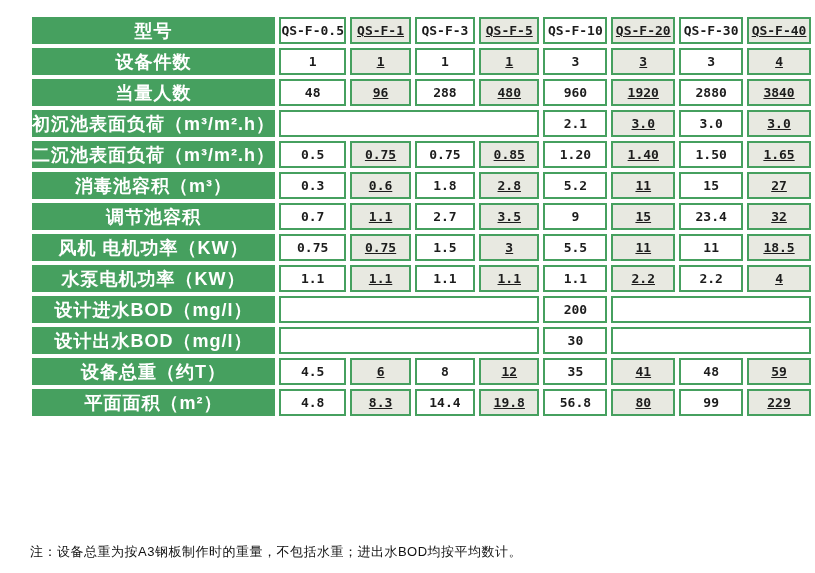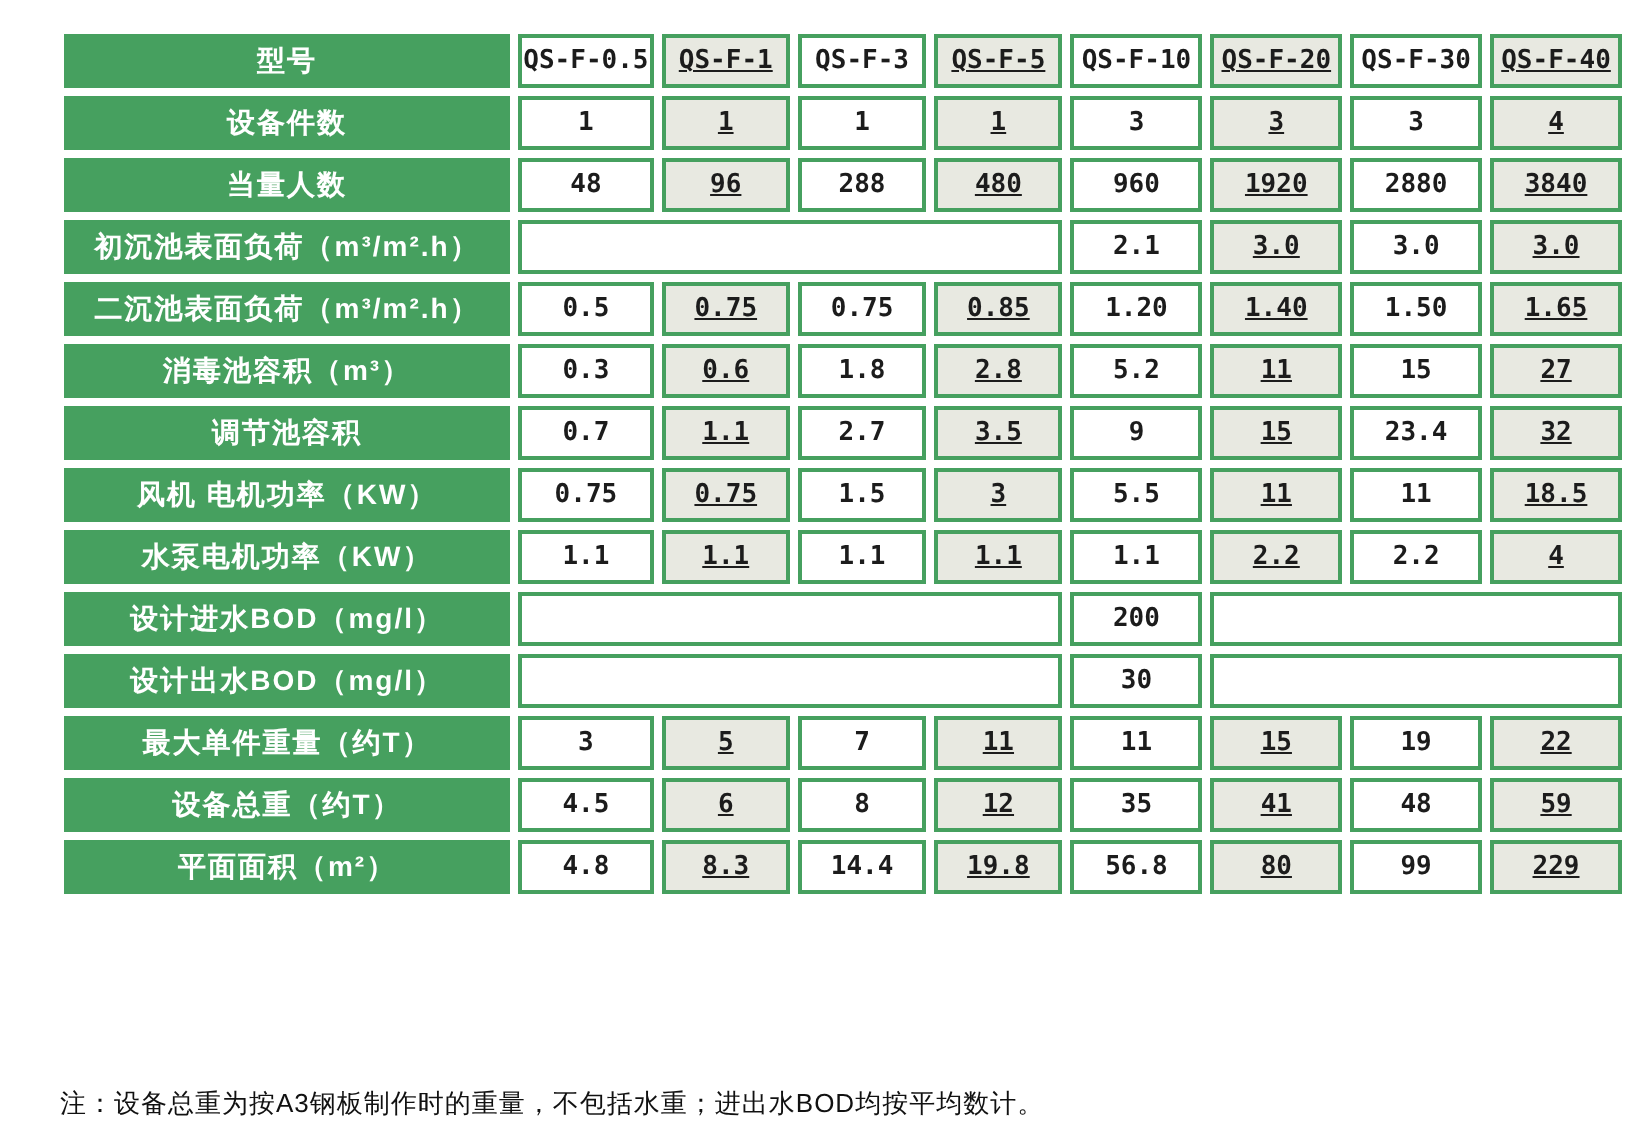--- a/index.html
+++ b/index.html
@@ -35,21 +35,21 @@
     text-align: center;
     vertical-align: middle;
     overflow: hidden;
     white-space: nowrap;
   }
   th.row-label {
     width: 232px;
     background: var(--green, #46a05f);
     color: #ffffff;
     font-weight: bold;
-    font-size: 14px;
+    font-size: 18px;
     letter-spacing: 1px;
   }
   td.cell, th.model-cell {
     width: 68px;
     border: 2px solid var(--green, #46a05f);
     background: #ffffff;
     color: var(--value-text, #1c1c1c);
     font-family: "DejaVu Sans Mono", monospace;
     font-weight: bold;
     font-size: 13px;
@@ -181,31 +181,20 @@
             <td class="cell">200</td>
             <td colspan="3" class="cell"></td>
           </tr>
           <tr>
             <th class="row-label">设计出水BOD（mg/l）</th>
             <td colspan="4" class="cell"></td>
             <td class="cell">30</td>
             <td colspan="3" class="cell"></td>
           </tr>
           <tr>
-            <th class="row-label">最大单件重量（约T）</th>
-            <td class="cell">3</td>
-            <td class="cell alt">5</td>
-            <td class="cell">7</td>
-            <td class="cell alt">11</td>
-            <td class="cell">11</td>
-            <td class="cell alt">15</td>
-            <td class="cell">19</td>
-            <td class="cell alt">22</td>
-          </tr>
-          <tr>
             <th class="row-label">设备总重（约T）</th>
             <td class="cell">4.5</td>
             <td class="cell alt">6</td>
             <td class="cell">8</td>
             <td class="cell alt">12</td>
             <td class="cell">35</td>
             <td class="cell alt">41</td>
             <td class="cell">48</td>
             <td class="cell alt">59</td>
           </tr>

